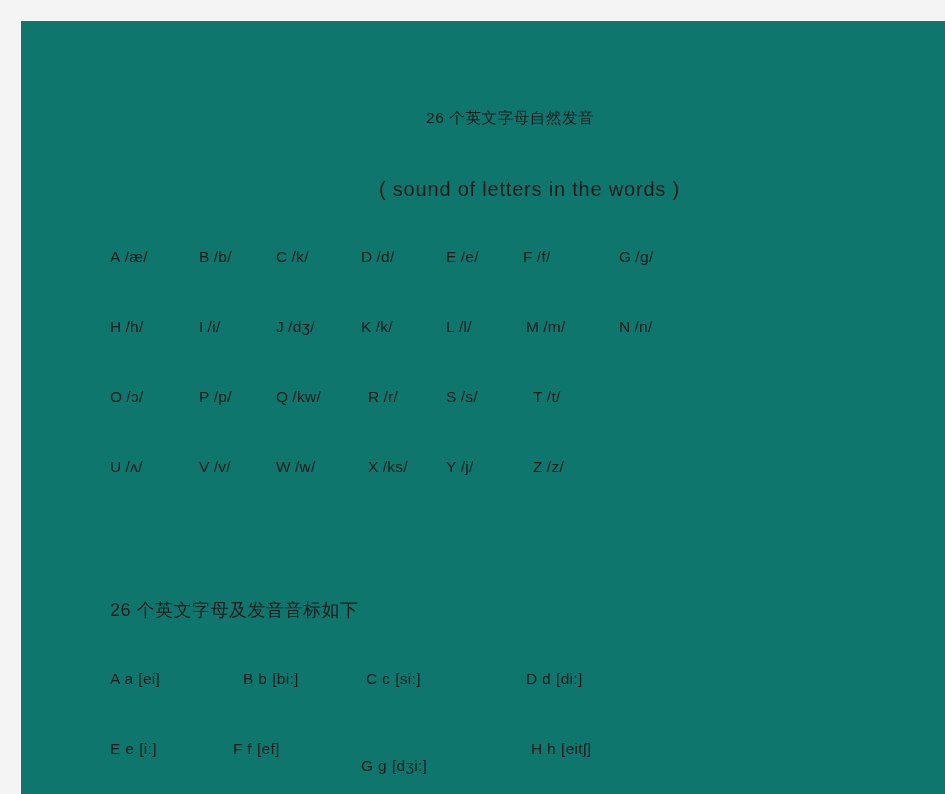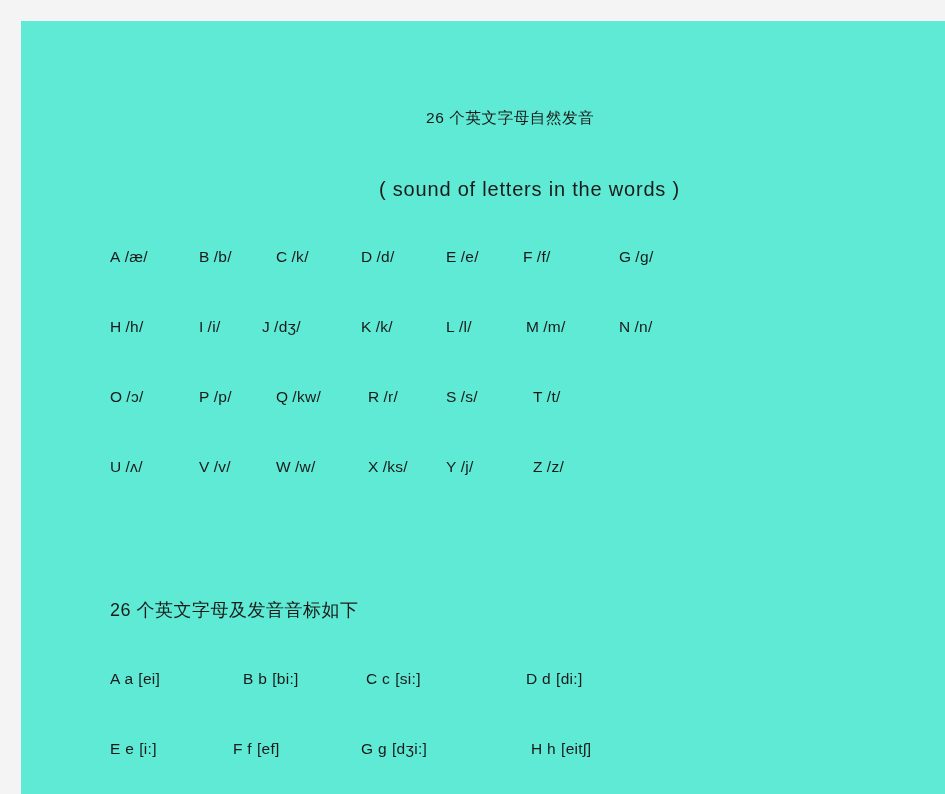--- a/index.html
+++ b/index.html
@@ -12,21 +12,21 @@
     background: #f4f4f5;
     font-family: "Liberation Sans", sans-serif;
     overflow: hidden;
   }
   #page {
     position: absolute;
     left: 21px;
     top: 21px;
     width: 924px;
     height: 773px;
-    background: #5eead4;
+    background: #0f766e;
   }
   .doc-body {
     position: relative;
     width: 100%;
     height: 100%;
   }
   .line {
     position: absolute;
     white-space: nowrap;
     color: #1a1a1a;
@@ -88,21 +88,21 @@
         <div class="cell" style="left: 178px;"><span class="ltr">B</span><span class="snd">/b/</span></div>
         <div class="cell" style="left: 255px;"><span class="ltr">C</span><span class="snd">/k/</span></div>
         <div class="cell" style="left: 340px;"><span class="ltr">D</span><span class="snd">/d/</span></div>
         <div class="cell" style="left: 425px;"><span class="ltr">E</span><span class="snd">/e/</span></div>
         <div class="cell" style="left: 502px; text-align: right;"><span class="ltr">F</span><span class="snd">/f/</span></div>
         <div class="cell" style="left: 598px;"><span class="ltr">G</span><span class="snd">/g/</span></div>
       </div>
     <div class="letters-row" id="phonics-row-1" style="top:297px;">
         <div class="cell" style="left: 89px;"><span class="ltr">H</span><span class="snd">/h/</span></div>
         <div class="cell" style="left: 178px;"><span class="ltr">I</span><span class="snd">/i/</span></div>
-        <div class="cell" style="left: 241px;"><span class="ltr">J</span><span class="snd">/dʒ/</span></div>
+        <div class="cell" style="left: 255px;"><span class="ltr">J</span><span class="snd">/dʒ/</span></div>
         <div class="cell" style="left: 340px;"><span class="ltr">K</span><span class="snd">/k/</span></div>
         <div class="cell" style="left: 425px;"><span class="ltr">L</span><span class="snd">/l/</span></div>
         <div class="cell" style="left: 505px;"><span class="ltr">M</span><span class="snd">/m/</span></div>
         <div class="cell" style="left: 598px;"><span class="ltr">N</span><span class="snd">/n/</span></div>
       </div>
     <div class="letters-row" id="phonics-row-2" style="top:367px;">
         <div class="cell" style="left: 89px;"><span class="ltr">O</span><span class="snd">/ɔ/</span></div>
         <div class="cell" style="left: 178px;"><span class="ltr">P</span><span class="snd">/p/</span></div>
         <div class="cell" style="left: 255px;"><span class="ltr">Q</span><span class="snd">/kw/</span></div>
         <div class="cell" style="left: 347px;"><span class="ltr">R</span><span class="snd">/r/</span></div>
@@ -123,18 +123,18 @@
 
     <div class="letters-row" id="ipa-row-0" style="top:649px;">
         <div class="ipa-cell" style="left: 89px;"><span class="lbl">A a</span><span class="ipa">[ei]</span></div>
         <div class="ipa-cell" style="left: 222px;"><span class="lbl">B b</span><span class="ipa">[bi:]</span></div>
         <div class="ipa-cell" style="left: 345px;"><span class="lbl">C c</span><span class="ipa">[si:]</span></div>
         <div class="ipa-cell" style="left: 505px;"><span class="lbl">D d</span><span class="ipa">[di:]</span></div>
       </div>
     <div class="letters-row" id="ipa-row-1" style="top:719px;">
         <div class="ipa-cell" style="left: 89px;"><span class="lbl">E e</span><span class="ipa">[i:]</span></div>
         <div class="ipa-cell" style="left: 212px;"><span class="lbl">F f</span><span class="ipa">[ef]</span></div>
-        <div class="ipa-cell" style="left: 340px;"><span class="lbl">G g</span><span class="ipa">[dʒi:]</span></div>
+        <div class="ipa-cell" style="left: 340px; margin-top: 17px;"><span class="lbl">G g</span><span class="ipa">[dʒi:]</span></div>
         <div class="ipa-cell" style="left: 510px;"><span class="lbl">H h</span><span class="ipa">[eitʃ]</span></div>
       </div>
 
   </div>
 </div>
 
 </body></html>

